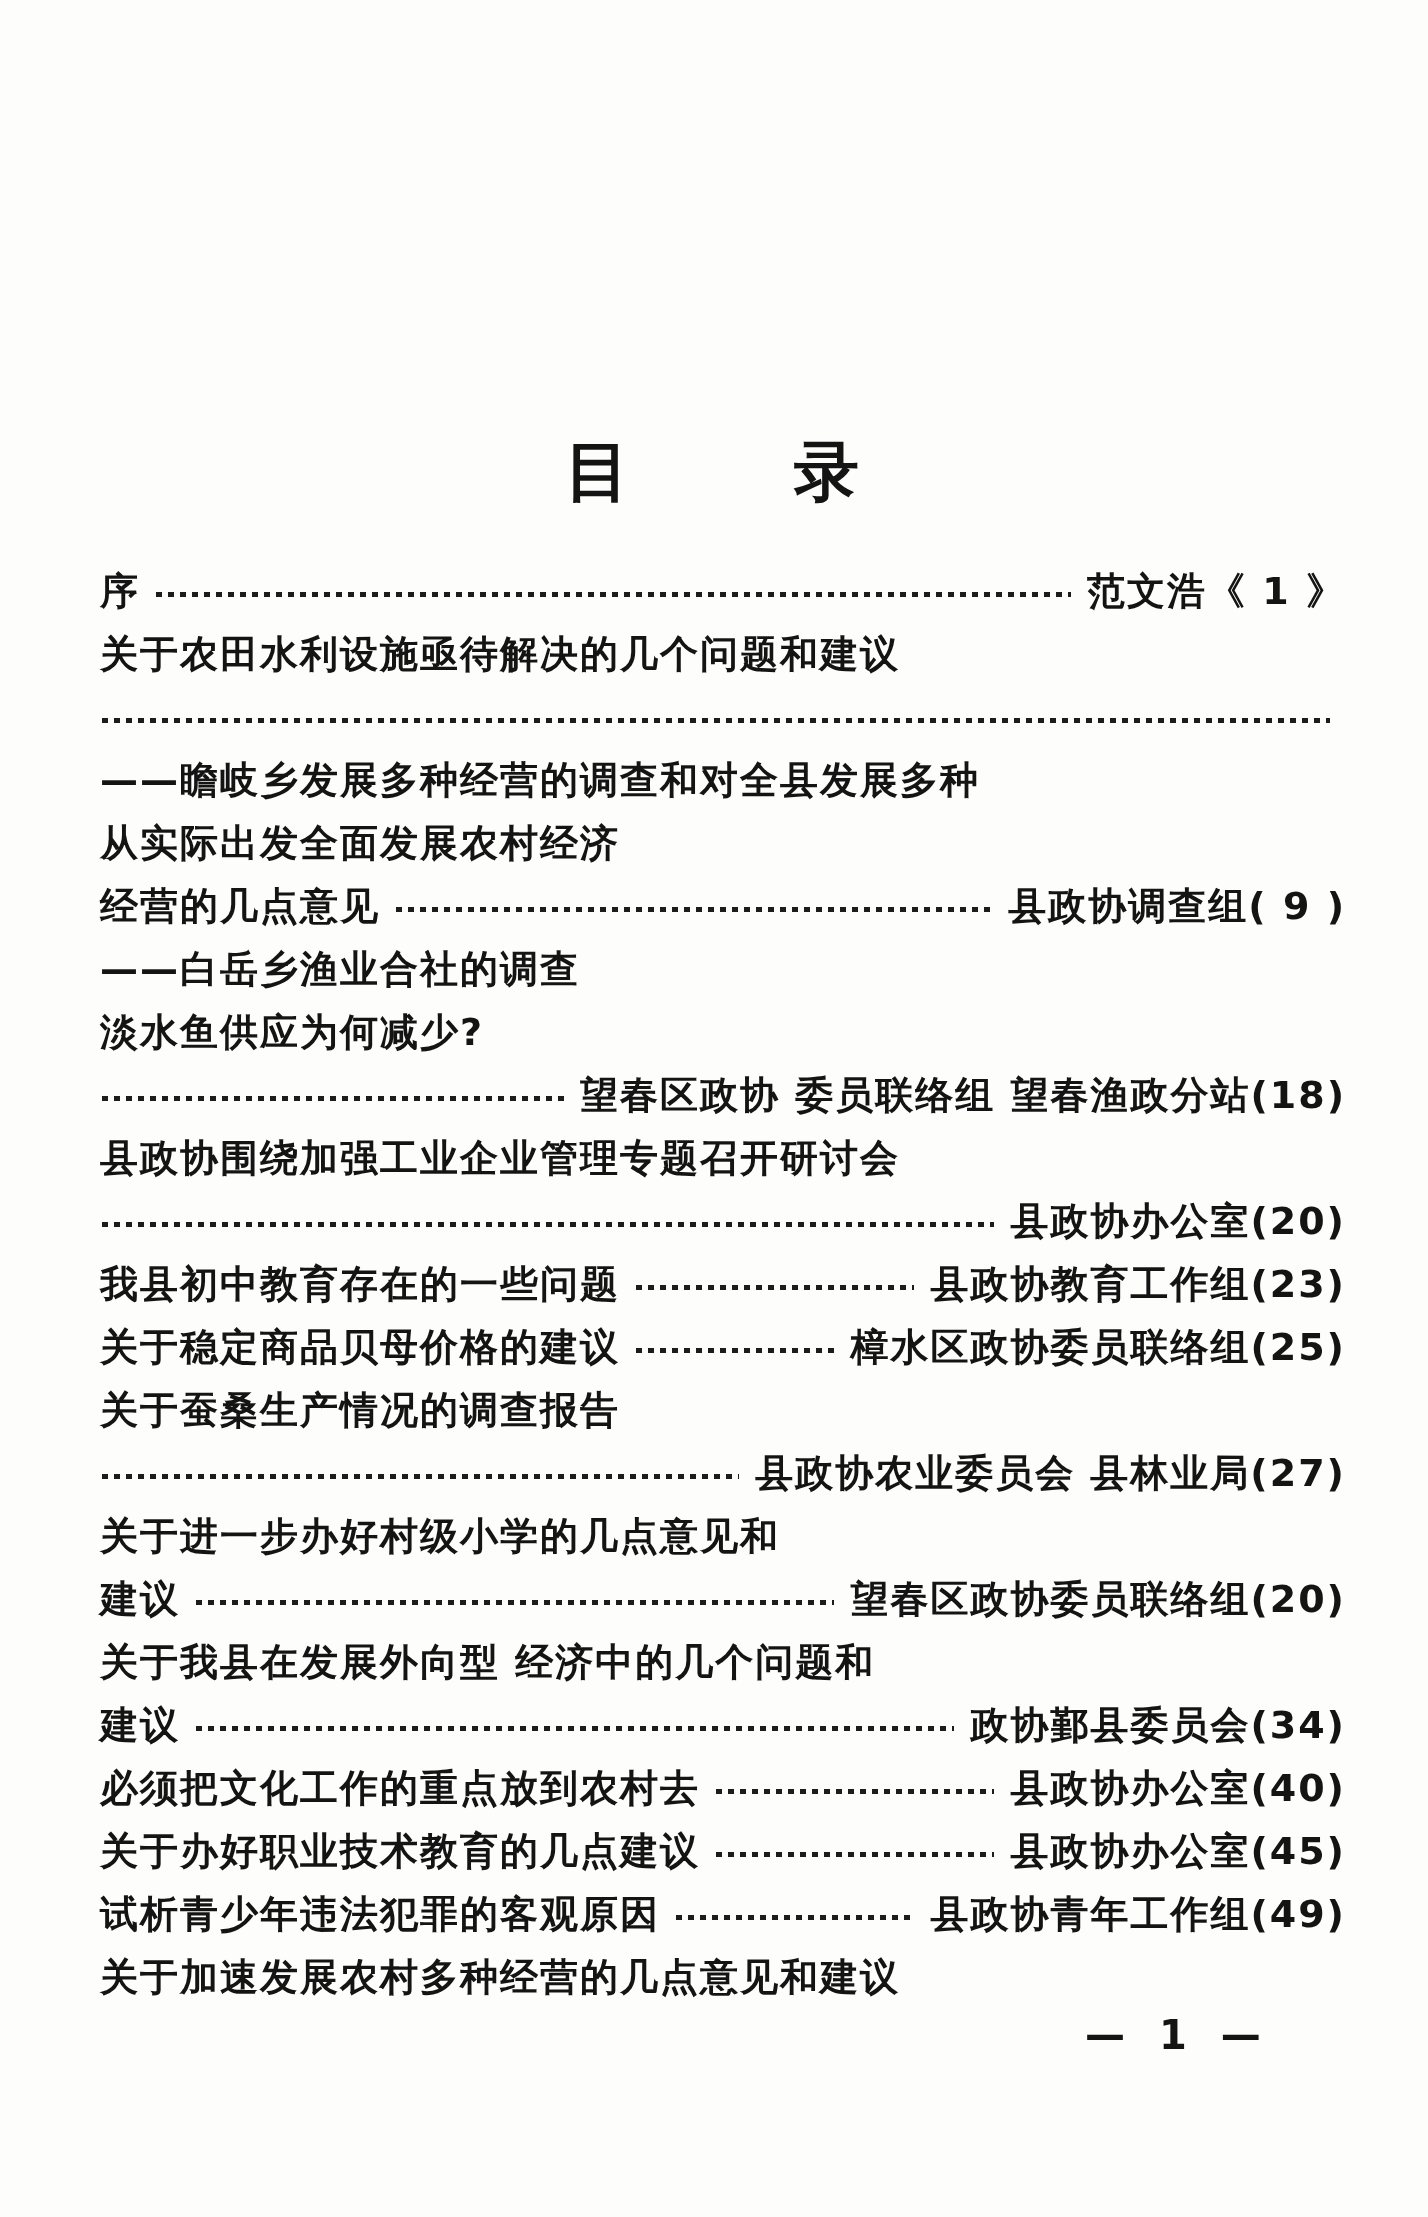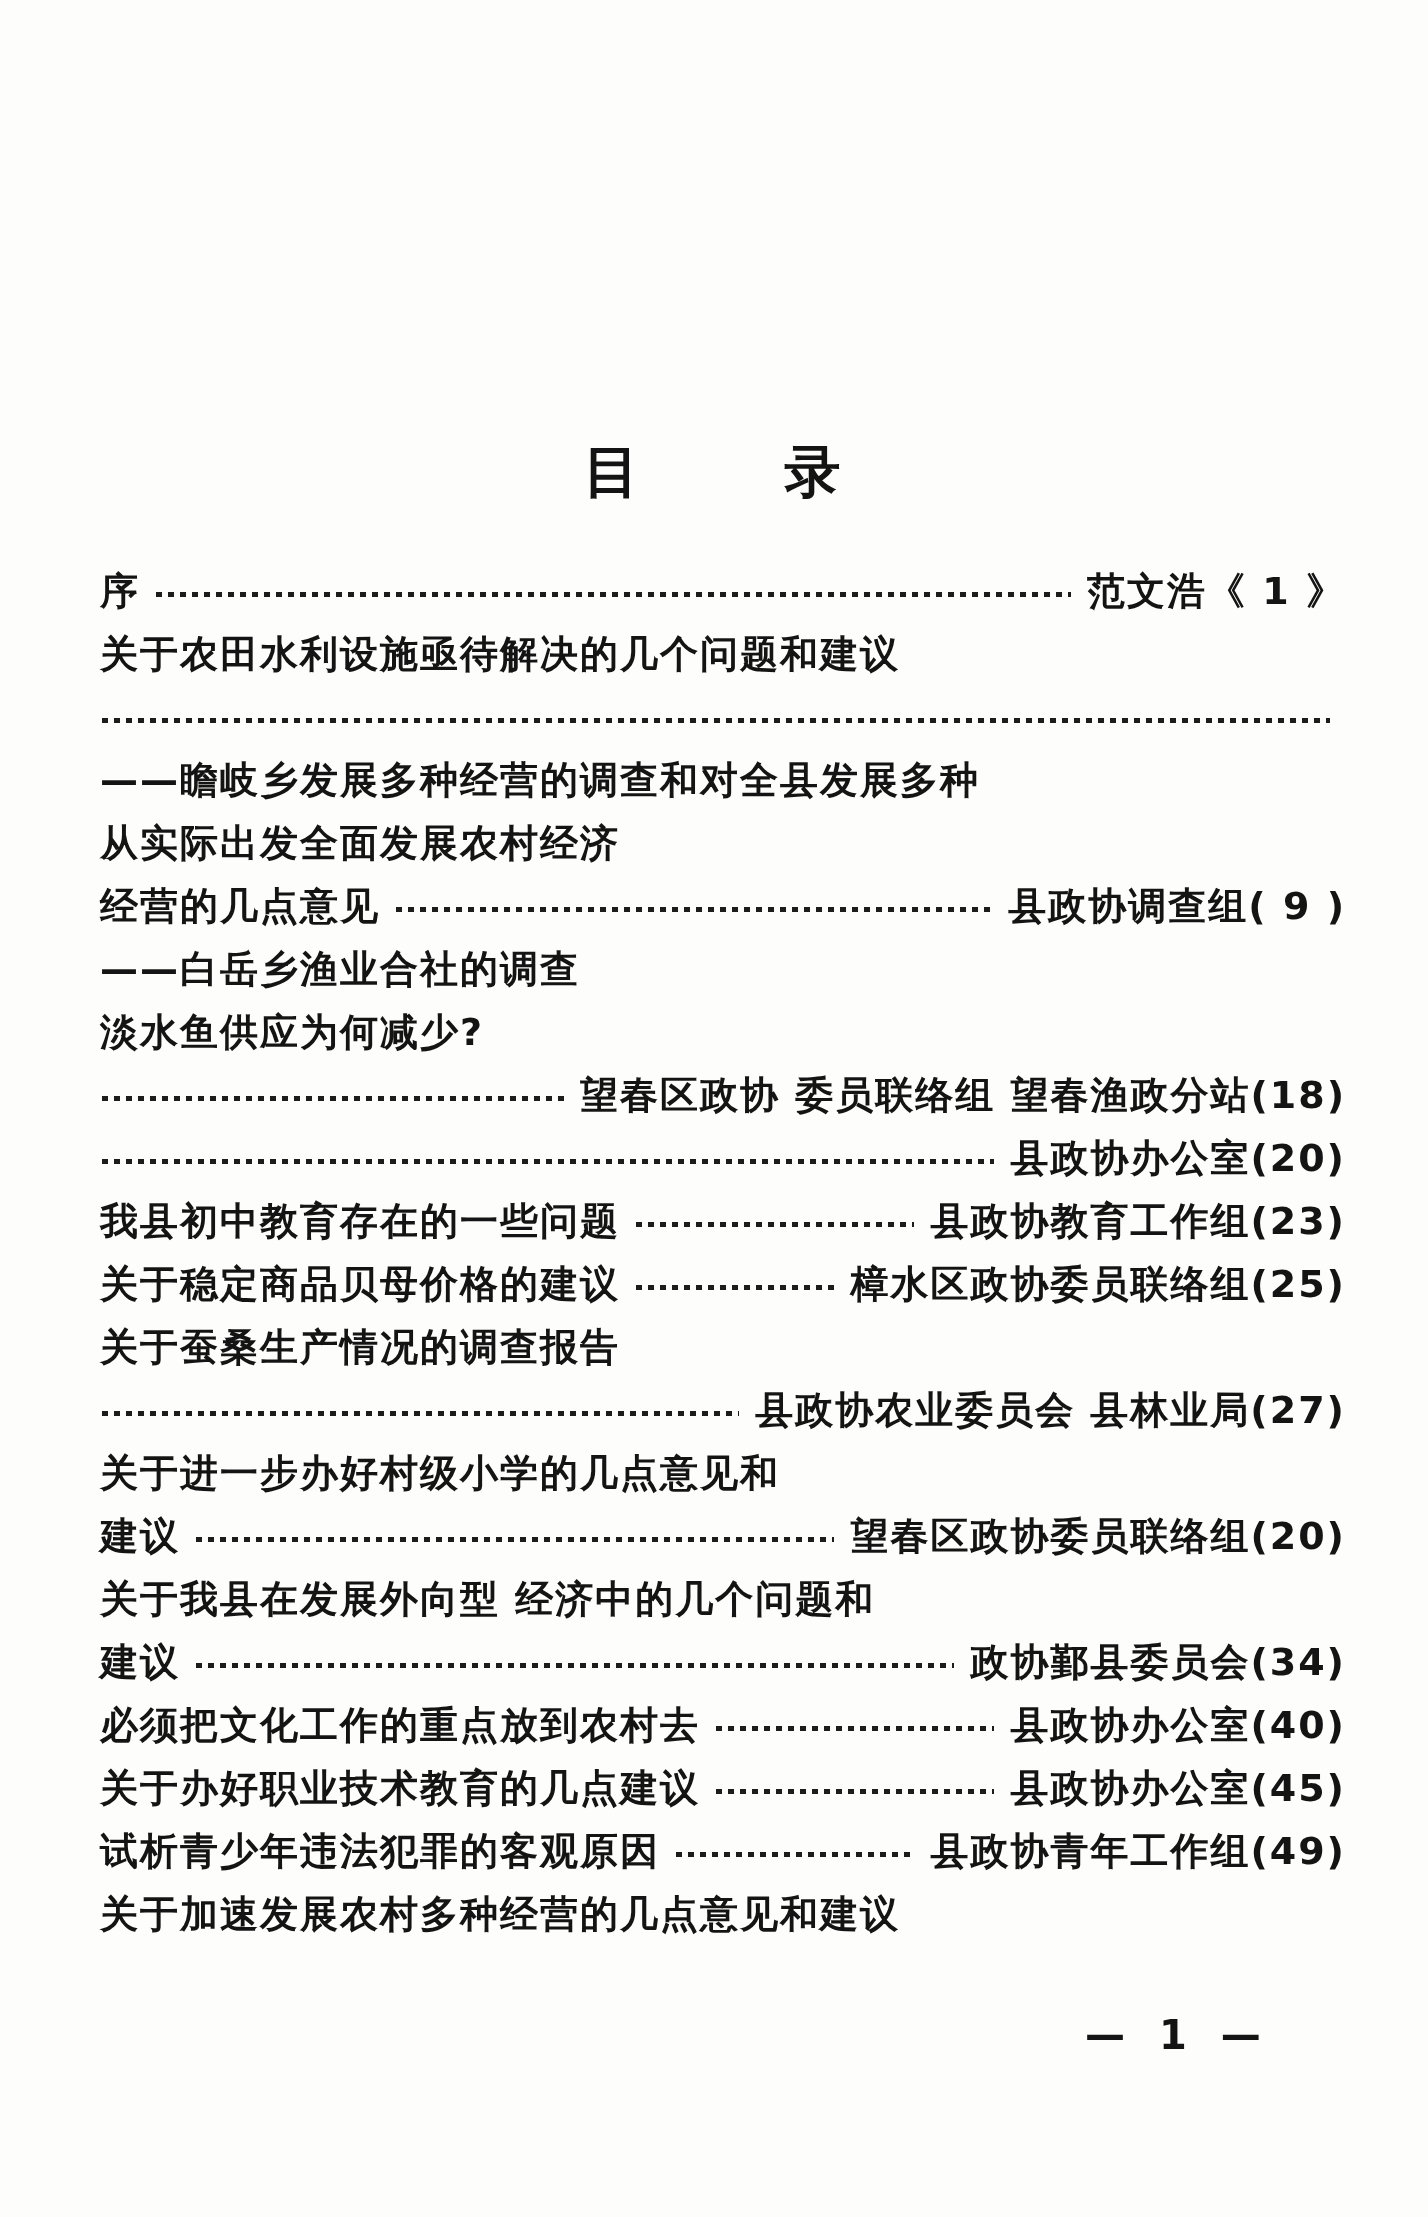--- a/index.html
+++ b/index.html
@@ -16,21 +16,21 @@
     font-family: "DejaVu Sans", sans-serif;
     font-weight: 700;
     overflow: hidden;
   }
   .doc-title {
     position: absolute;
     top: 422px;
     left: 46px;
     width: 1336px;
     text-align: center;
-    font-size: 56px;
+    font-size: 65px;
     line-height: 100px;
     letter-spacing: 4px;
     white-space: pre;
   }
   .toc {
     position: absolute;
     top: 560px;
     left: 100px;
     width: 1246px;
   }
@@ -110,20 +110,23 @@
 
     <div class="row">
       <span class="t">淡水鱼供应为何减少?</span>
     </div>
 
     <div class="row">
       <span class="leader lead-start"></span>
       <span class="a">望春区政协 委员联络组 望春渔政分站(18)</span>
     </div>
 
+    <div class="row">
+      <span class="t">县政协围绕加强工业企业管理专题召开研讨会</span>
+    </div>
 
     <div class="row">
       <span class="leader lead-start"></span>
       <span class="a">县政协办公室(20)</span>
     </div>
 
     <div class="row">
       <span class="t">我县初中教育存在的一些问题</span>
       <span class="leader"></span>
       <span class="a">县政协教育工作组(23)</span>

